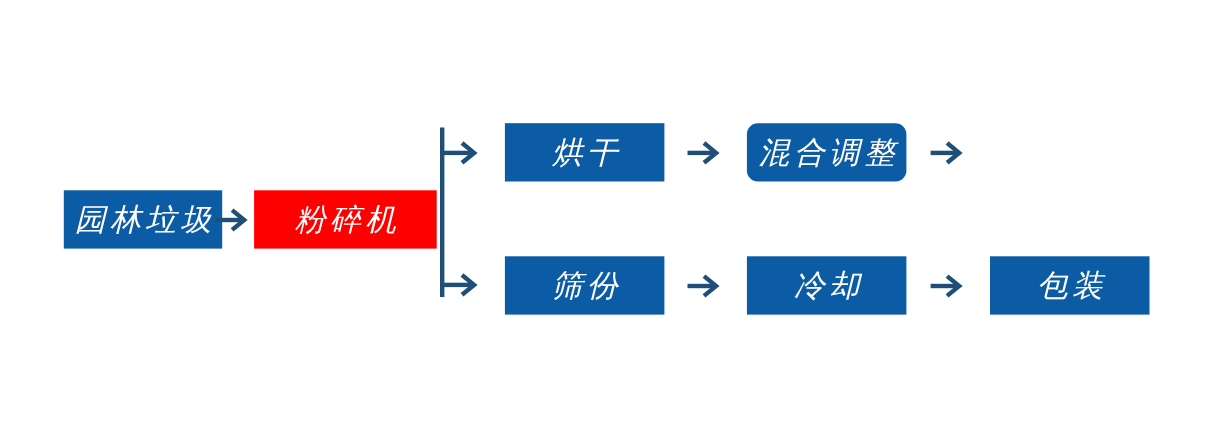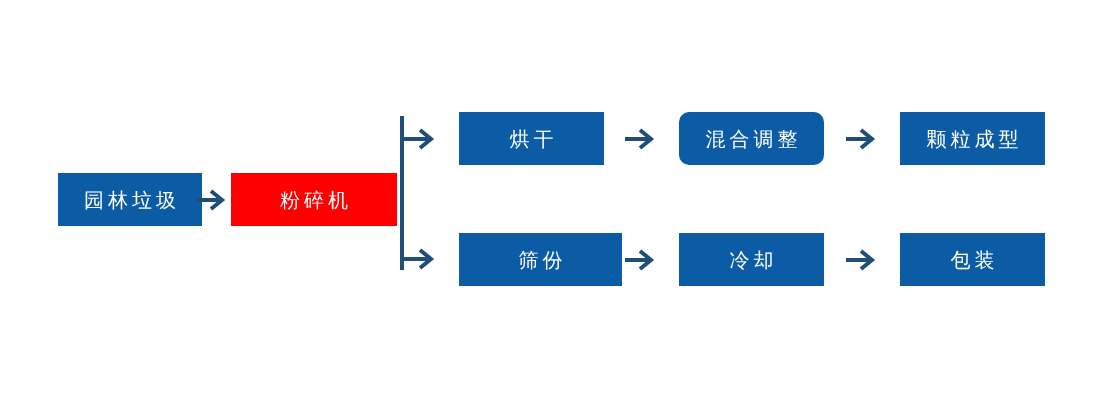--- a/index.html
+++ b/index.html
@@ -20,27 +20,28 @@
     width: 1100px;
     height: 400px;
   }
   .node {
     position: absolute;
     display: flex;
     align-items: center;
     justify-content: center;
     box-sizing: border-box;
     color: #ffffff;
-    font-size: 20px;
+    font-size: 28px;
     letter-spacing: 4px;
     text-indent: 4px;
     line-height: 1;
     white-space: nowrap;
     font-weight: 400;
     font-family: "DejaVu Sans", "Liberation Sans", sans-serif;
+    font-style: italic;
   }
   .node.blue  { background: #0B5CA5; }
   .node.red   { background: #FF0000; }
 
   .arrow {
     position: absolute;
     width: 34px;
     height: 34px;
     display: flex;
     align-items: center;
@@ -67,25 +68,22 @@
   </div>
 
   <div class="node blue" style="left:459px;top:112px;width:145px;height:53px;">
     <span>烘干</span>
   </div>
 
   <div class="node blue" style="left:679px;top:112px;width:145px;height:53px;border-radius:10px;">
     <span>混合调整</span>
   </div>
 
-  <div class="node blue" style="left:900px;top:112px;width:145px;height:53px;">
-    <span>颗粒成型</span>
-  </div>
 
-  <div class="node blue" style="left:459px;top:233px;width:163px;height:53px;">
+  <div class="node blue" style="left:459px;top:233px;width:145px;height:53px;">
     <span>筛份</span>
   </div>
 
   <div class="node blue" style="left:679px;top:233px;width:145px;height:53px;">
     <span>冷却</span>
   </div>
 
   <div class="node blue" style="left:900px;top:233px;width:145px;height:53px;">
     <span>包装</span>
   </div>

